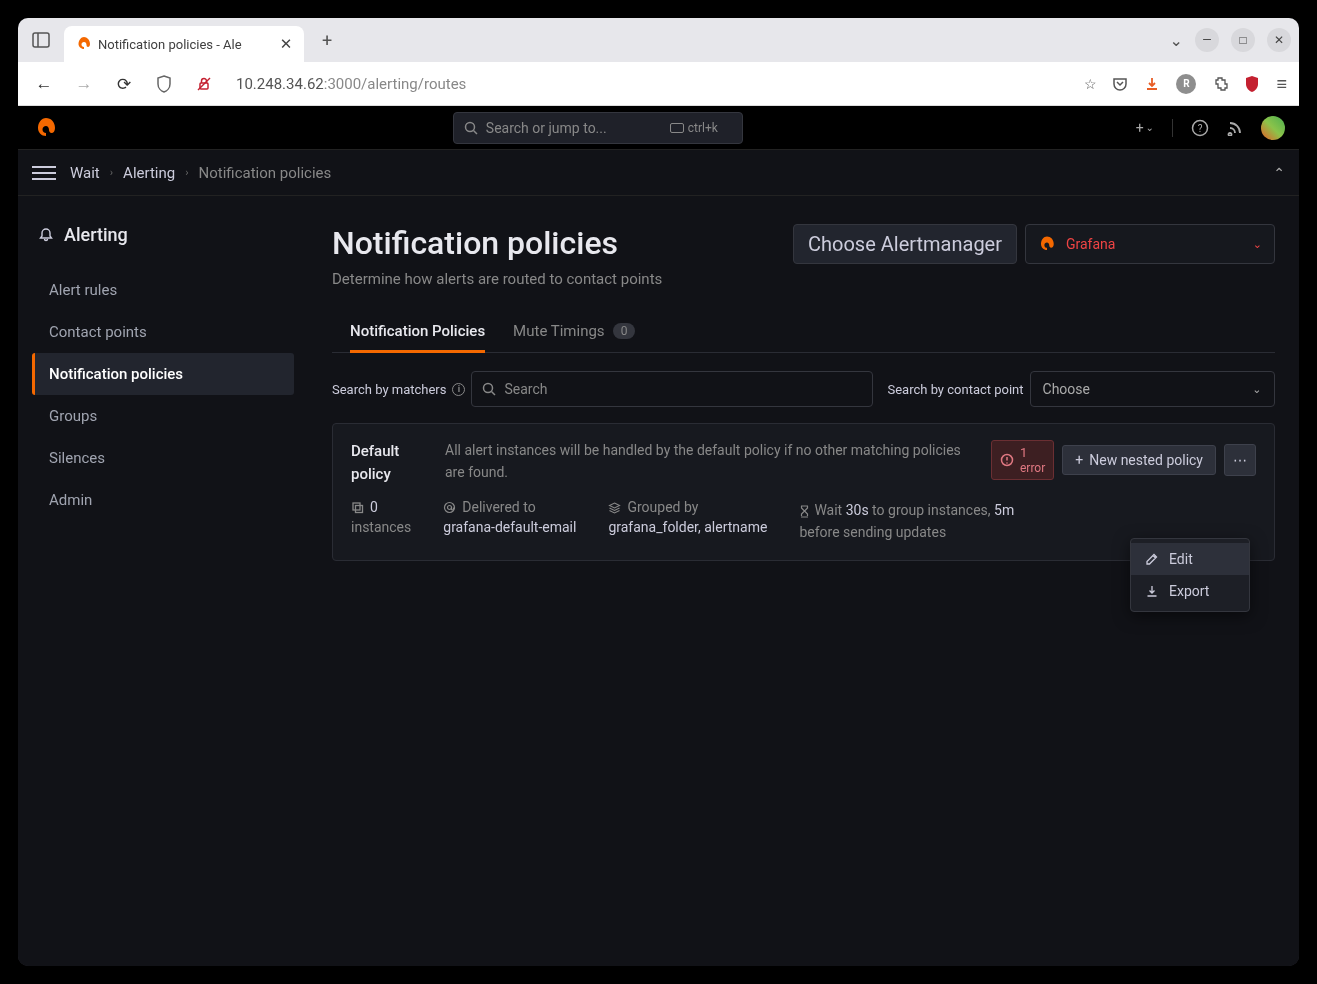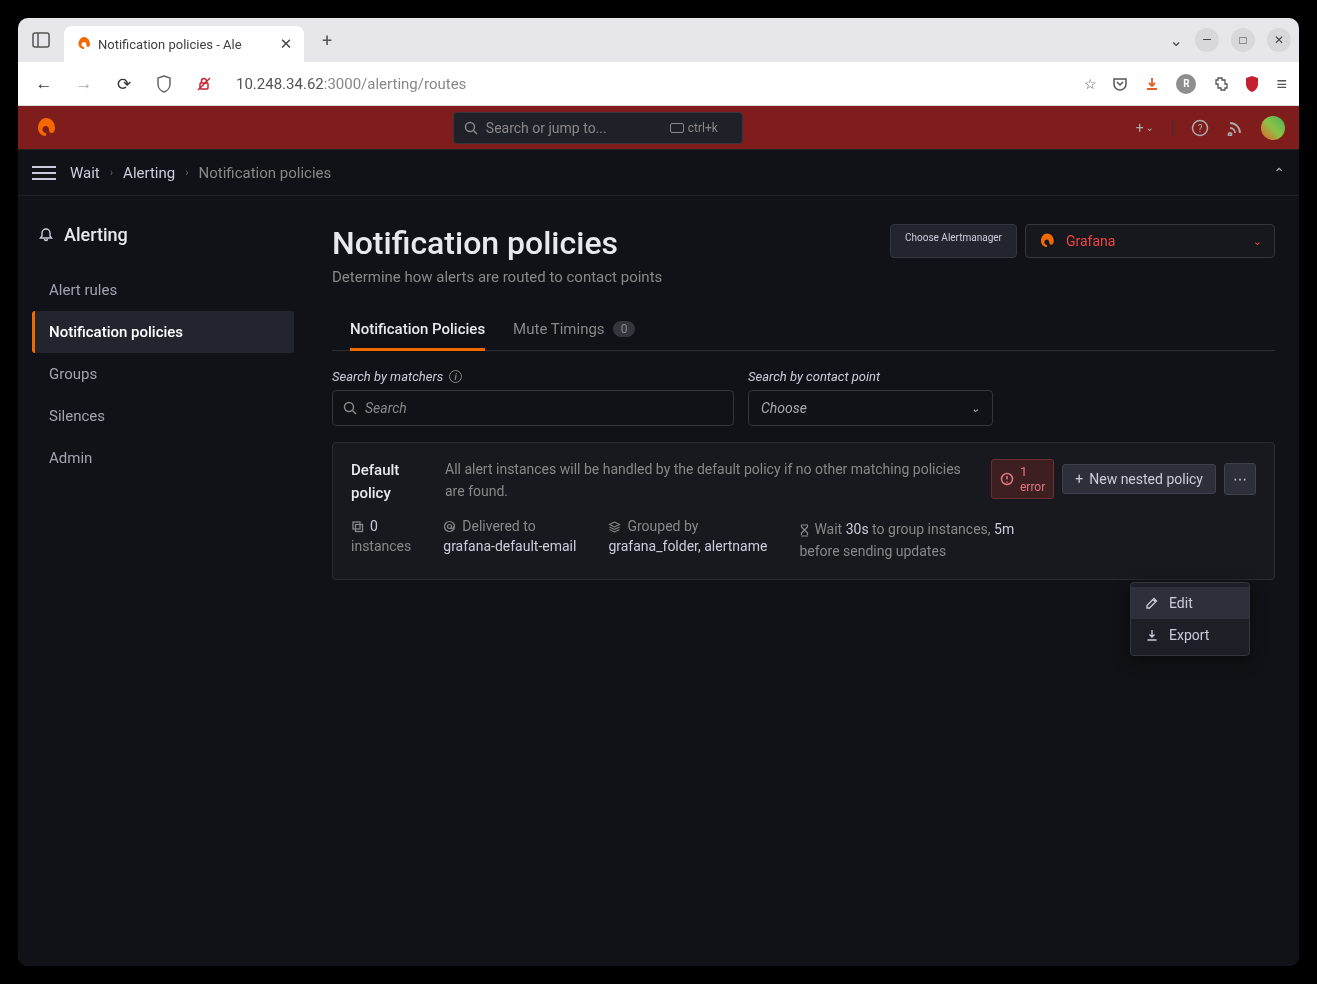--- a/index.html
+++ b/index.html
@@ -26,21 +26,21 @@
 .url-text { color: #555; font-size: 15px; }
 .url-text .path { color: #888; }
 .url-icons { display: flex; align-items: center; gap: 16px; color: #555; }
 .url-icons .dl { color: #e85d25; }
 .url-icons .ext-badge { width: 20px; height: 20px; border-radius: 50%; background: #555a; display: flex; align-items: center; justify-content: center; color: #fff; font-size: 10px; font-weight: bold; }
 .shield-red { color: #c42030; }
 .menu-btn { font-size: 18px; }
 
 
 .app { background: #111217; height: 860px; color: #ccccdc; display: flex; flex-direction: column; }
-.app-header { height: 44px; background: #7f1d1d; display: flex; align-items: center; padding: 0 14px; gap: 12px; border-bottom: 1px solid #222; }
+.app-header { height: 44px; background: #000000; display: flex; align-items: center; padding: 0 14px; gap: 12px; border-bottom: 1px solid #222; }
 .grafana-logo { width: 28px; height: 28px; display: flex; align-items: center; justify-content: center; }
 .search-box { margin-left: auto; margin-right: auto; width: 290px; height: 32px; background: #1f2129; border: 1px solid #34363e; border-radius: 4px; display: flex; align-items: center; padding: 0 10px; gap: 8px; color: #888; position: relative; }
 .search-box-kbd { position: absolute; right: 24px; display: flex; align-items: center; gap: 4px; font-size: 12px; color: #888; }
 .kbd-icon { width: 14px; height: 10px; border: 1px solid #888; border-radius: 2px; }
 .header-right { display: flex; align-items: center; gap: 18px; color: #aaa; }
 .add-btn { display: flex; align-items: center; gap: 2px; }
 .avatar { width: 24px; height: 24px; border-radius: 50%; background: linear-gradient(45deg, #e85d25, #8bc34a, #4caf50); }
 .divider-v { width: 1px; height: 18px; background: #333; }
 
 .breadcrumb-bar { height: 46px; background: #111217; display: flex; align-items: center; padding: 0 14px; gap: 14px; border-bottom: 1px solid #222; }
@@ -56,31 +56,31 @@
 .sidebar { width: 290px; padding: 28px 14px; }
 .sidebar-heading { display: flex; align-items: center; gap: 10px; padding: 0 6px; font-size: 18px; font-weight: 500; color: #e8e8ee; margin-bottom: 24px; }
 .sidebar-item { height: 42px; display: flex; align-items: center; padding: 0 14px; color: #a0a4b0; font-size: 15px; border-radius: 3px; border-left: 3px solid transparent; }
 .sidebar-item.active { background: #22252e; color: #fff; border-left: 3px solid #f46800; font-weight: 500; }
 
 .main { flex: 1; padding: 28px 24px; position: relative; }
 .page-head { display: flex; align-items: flex-start; gap: 16px; margin-bottom: 6px; }
 .page-title { font-size: 32px; font-weight: 500; color: #e8e8ee; }
 .page-desc { color: #888; margin-bottom: 24px; font-size: 15px; }
 .am-chooser { margin-left: auto; display: flex; gap: 8px; }
-.am-label-btn { background: #22252e; border: 1px solid #34363e; border-radius: 4px; padding: 7px 14px; color: #ccccdc; font-size: 10px; }
+.am-label-btn { background: #22252e; border: 1px solid #34363e; border-radius: 4px; padding: 7px 14px; color: #ccccdc; font-size: 20px; }
 .am-select { background: #16181e; border: 1px solid #34363e; border-radius: 4px; padding: 7px 12px; display: flex; align-items: center; gap: 10px; width: 250px; color: #ef4444; }
 .am-select .chev { margin-left: auto; font-size: 11px; }
 
 .tabs { display: flex; gap: 28px; border-bottom: 1px solid #2a2c34; margin-bottom: 18px; padding: 0 18px; }
 .tab-item { padding: 10px 0; color: #888; font-size: 15px; border-bottom: 3px solid transparent; margin-bottom: -1px; display: flex; align-items: center; gap: 8px; }
 .tab-item.active { color: #e8e8ee; border-bottom-color: #f46800; font-weight: 500; }
 .tab-badge { background: #34363e; border-radius: 10px; padding: 1px 8px; font-size: 12px; }
 
 .filters { display: flex; gap: 14px; margin-bottom: 16px; }
-.filter-group { display: flex; flex-direction: column; gap: 6px; font-style: italic; }
+.filter-group { display: flex; gap: 6px; }
 .filter-label { font-size: 13px; color: #ccccdc; display: flex; align-items: center; gap: 6px; }
 .info-icon { width: 13px; height: 13px; border: 1.5px solid #888; border-radius: 50%; display: inline-flex; align-items: center; justify-content: center; font-size: 9px; font-weight: bold; color: #888; }
 .filter-input { width: 402px; height: 36px; background: #111217; border: 1px solid #34363e; border-radius: 4px; display: flex; align-items: center; padding: 0 10px; gap: 8px; color: #888; }
 .filter-select { width: 245px; height: 36px; background: #111217; border: 1px solid #34363e; border-radius: 4px; display: flex; align-items: center; padding: 0 12px; color: #aaa; }
 .filter-select .chev { margin-left: auto; font-size: 11px; }
 
 .policy-card { border: 1px solid #2a2c34; border-radius: 4px; padding: 16px 18px; background: #17191f; }
 .policy-top { display: flex; align-items: flex-start; gap: 24px; }
 .policy-name { font-size: 15px; color: #e8e8ee; font-weight: 500; width: 70px; line-height: 1.5; }
 .policy-desc { color: #888; font-size: 14px; flex: 1; line-height: 1.55; }
@@ -90,21 +90,21 @@
 .btn { background: #2d303a; border: 1px solid #3e414c; border-radius: 3px; padding: 6px 12px; color: #ccccdc; font-size: 14px; display: flex; align-items: center; gap: 6px; }
 .icon-btn { background: #2d303a; border: 1px solid #3e414c; border-radius: 3px; width: 32px; height: 32px; display: flex; align-items: center; justify-content: center; }
 
 .policy-meta { display: flex; gap: 32px; margin-top: 14px; font-size: 14px; flex-wrap: wrap; }
 .meta-item { display: flex; flex-direction: column; gap: 4px; }
 .meta-top { color: #888; display: flex; align-items: center; gap: 6px; }
 .meta-bottom { color: #ccccdc; }
 .meta-inline { color: #888; max-width: 220px; line-height: 1.6; }
 .meta-inline .strong { color: #ccccdc; }
 
-.context-menu { position: absolute; top: 564px; left: 1112px; background: #1d1f26; border: 1px solid #34363e; border-radius: 4px; padding: 4px 0; width: 120px; box-shadow: 0 4px 16px rgba(0,0,0,.5); z-index: 100; }
+.context-menu { position: absolute; top: 520px; left: 1112px; background: #1d1f26; border: 1px solid #34363e; border-radius: 4px; padding: 4px 0; width: 120px; box-shadow: 0 4px 16px rgba(0,0,0,.5); z-index: 100; }
 .menu-item { padding: 8px 14px; display: flex; align-items: center; gap: 10px; color: #ccccdc; font-size: 14px; }
 .menu-item.hover { background: #2d303a; }
 
 svg { display: block; }
 </style>
 </head>
 <body>
 
 <div class="browser-chrome">
   <div class="tab-bar">
@@ -239,20 +239,23 @@
           <span>
             <svg width="16" height="16" viewBox="0 0 16 16">
                 <path d="M8 2 a4 4 0 0 1 4 4 v3 l1.5 2 h-11 l1.5 -2 v-3 a4 4 0 0 1 4 -4 M6.5 12 a1.5 1.5 0 0 0 3 0" fill="none" stroke="#ccccdc" stroke-width="1.4"></path>
               </svg>
           </span>
           <span>Alerting</span>
         </div>
         <div class="sidebar-item">
             <span>Alert rules</span>
           </div>
+        <div class="sidebar-item">
+            <span>Contact points</span>
+          </div>
         <div class="sidebar-item active">
             <span>Notification policies</span>
           </div>
         <div class="sidebar-item">
             <span>Groups</span>
           </div>
         <div class="sidebar-item">
             <span>Silences</span>
           </div>
         <div class="sidebar-item">

